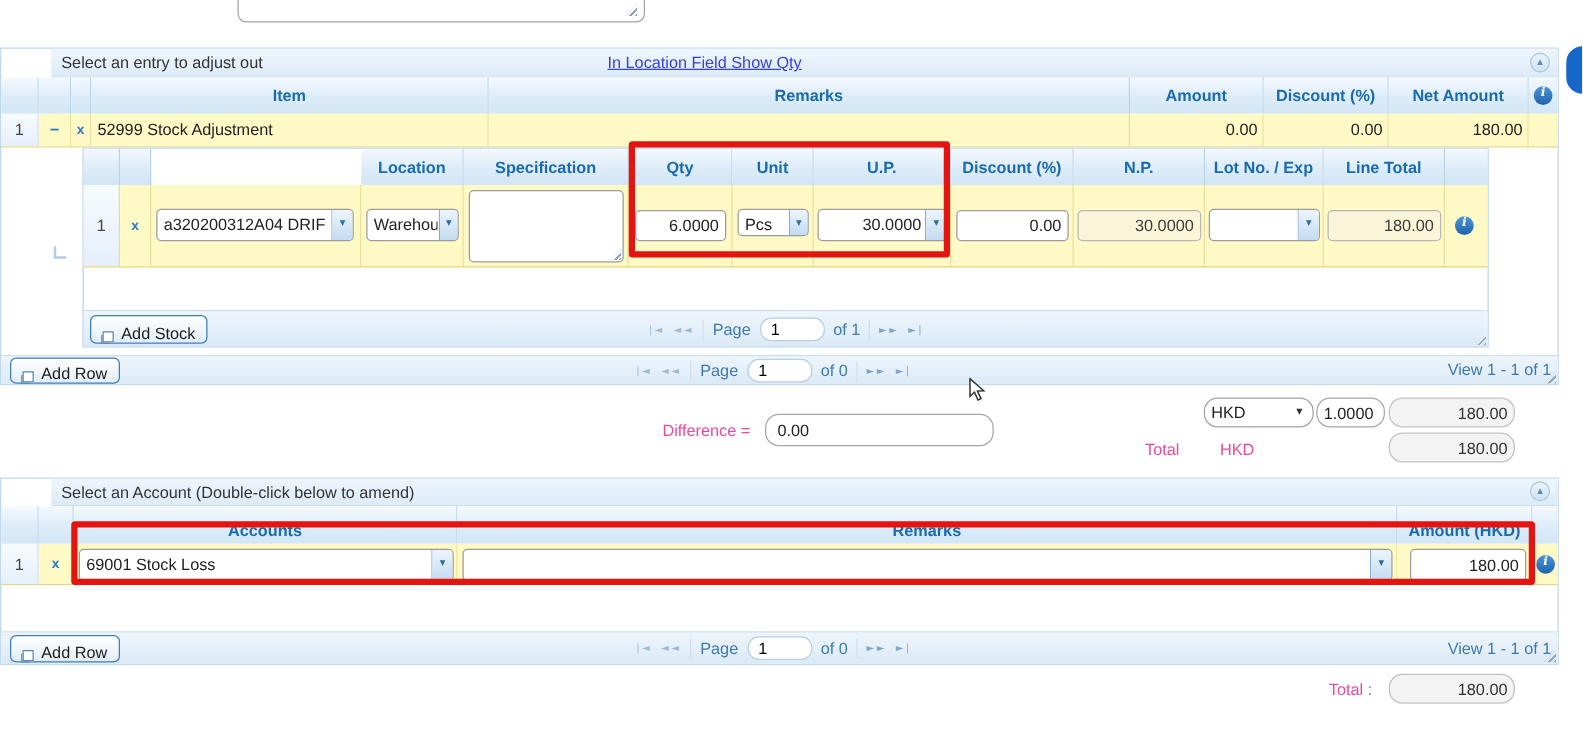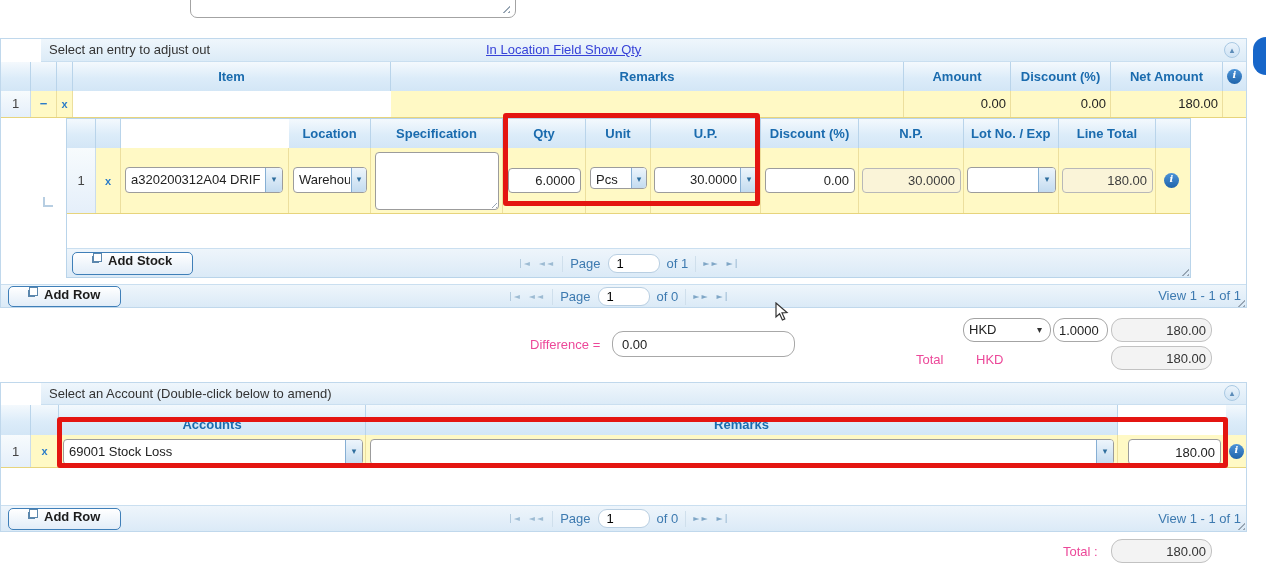--- a/index.html
+++ b/index.html
@@ -42,23 +42,23 @@
   .combo { position:absolute; background:#fff; border:1px solid #9c9c9c; border-radius:4px; }
   .combo .txt { position:absolute; left:5px; top:0; bottom:0; right:18px; overflow:hidden; white-space:nowrap; line-height:24px; }
   .combo .txt.tr { text-align:right; padding-right:2px; }
   .combo .arr {
     position:absolute; right:0; top:0; bottom:0; width:17px;
     background:linear-gradient(#edf5fc,#c3dbf0); border-left:1px solid #86afd4;
     border-radius:0 3px 3px 0; color:#2e6e9e; font:9px "DejaVu Sans",sans-serif;
     line-height:23px; text-align:center; cursor:pointer;
   }
   .btn {
-    position:absolute; display:flex; align-items:flex-start; gap:6px; padding:0 20px;
+    position:absolute; display:flex; align-items:flex-end; gap:6px; padding:0 9px;
     border:1px solid #3f7fb8; border-radius:5px;
-    background:linear-gradient(#ffffff,#e2edf8); color:#1c1c1c; cursor:pointer; white-space:nowrap;font-weight:bold;
+    background:linear-gradient(#ffffff,#e2edf8); color:#1c1c1c; cursor:pointer; white-space:nowrap;
   }
   .bicon { width:9px; height:9px; border:1px solid #5b87ad; background:#fff; box-shadow:-2px 2px 0 -1px #5b87ad; }
   .pager { position:absolute; display:flex; align-items:center; gap:7px; color:#3d7ab0; }
   .pico { font:8px "DejaVu Sans",sans-serif; color:#9dbbd3; letter-spacing:2px; cursor:pointer; }
   .pico.en { color:#7fa6c6; }
   .psep { width:1px; height:16px; background:#cfdfec; }
   .pginp {
     width:52px; height:19px; border:1px solid #b9cfe2; border-radius:9px; background:#fff;
     padding:0 8px; font:13px "Liberation Sans",sans-serif; outline:none;
   }
@@ -105,20 +105,21 @@
       <span class="gh" style="left:1110px; width:112px; height:29px; line-height:29px;">Net Amount</span>
       <span class="gh" style="left:1222px; width:23px; height:29px; border-right:none;">
         <span class="info-i" style="left:4px; top:7px;">i</span>
       </span>
     </div>
 
     <div class="abs" style="left:0; top:52px; width:1245px; height:27px; line-height:26px; border-bottom:1px solid #e7d47c;">
       <span class="cell rn" style="left:0; width:30px;">1</span>
       <span class="cell ylw blue-x" style="left:30px; width:26px;">−</span>
       <span class="cell ylw blue-x" style="left:56px; width:16px; font-size:11px;">x</span>
+      <span class="cell ylw" style="left:72px; width:318px; padding-left:5px;">52999 Stock Adjustment</span>
       <span class="cell ylw" style="left:390px; width:513px;"></span>
       <span class="cell ylw tr" style="left:903px; width:107px; padding-right:4px;">0.00</span>
       <span class="cell ylw tr" style="left:1010px; width:100px; padding-right:4px;">0.00</span>
       <span class="cell ylw tr" style="left:1110px; width:112px; padding-right:4px;">180.00</span>
       <span class="cell ylw" style="left:1222px; width:23px; border-right:none;"></span>
     </div>
 
     <span class="lcon" style="left:42px; top:158px;"></span>
 
     <div class="abs" style="left:65px; top:79px; width:1125px; height:160px; border:1px solid #b9d4ea; background:#fff;">
@@ -243,20 +244,21 @@
     <div class="titlebar" style="height:22px; line-height:21px;">
       <span>Select an Account (Double-click below to amend)</span>
       <span class="collapse-btn" style="right:6px; top:2px;">▴</span>
     </div>
 
     <div class="abs" style="left:0; top:22px; width:1245px; height:18px;">
       <span class="gh" style="left:0; width:30px; height:30px;"></span>
       <span class="gh" style="left:30px; width:28px; height:30px;"></span>
       <span class="gh" style="left:58px; width:307px; height:30px; line-height:40px;">Accounts</span>
       <span class="gh" style="left:365px; width:752px; height:30px; line-height:40px;">Remarks</span>
+      <span class="gh" style="left:1117px; width:108px; height:30px; line-height:40px;">Amount (HKD)</span>
       <span class="gh" style="left:1225px; width:20px; height:30px; border-right:none;"></span>
     </div>
 
     <div class="abs" style="left:0; top:52px; width:1245px; height:33px; border-bottom:1px solid #e7d47c;">
       <span class="cell rn" style="left:0; width:30px; line-height:33px;">1</span>
       <span class="cell ylw blue-x" style="left:30px; width:28px; line-height:33px; font-size:11px;">x</span>
       <span class="cell ylw" style="left:58px; width:307px;"></span>
       <span class="cell ylw" style="left:365px; width:752px;"></span>
       <span class="cell ylw" style="left:1117px; width:108px;"></span>
       <span class="cell ylw" style="left:1225px; width:20px; border-right:none;"></span>

